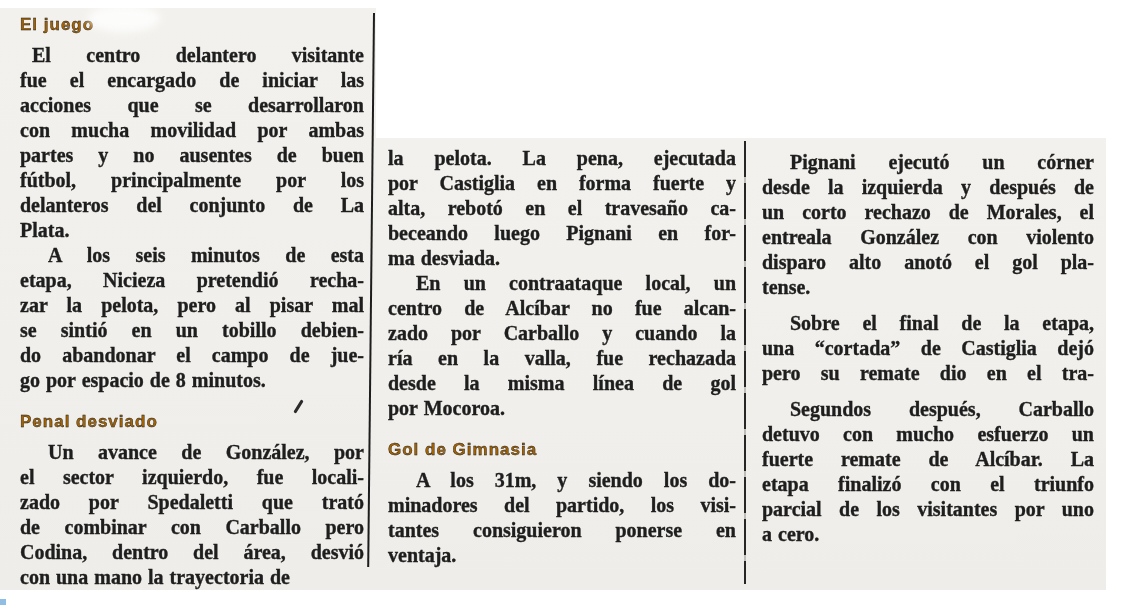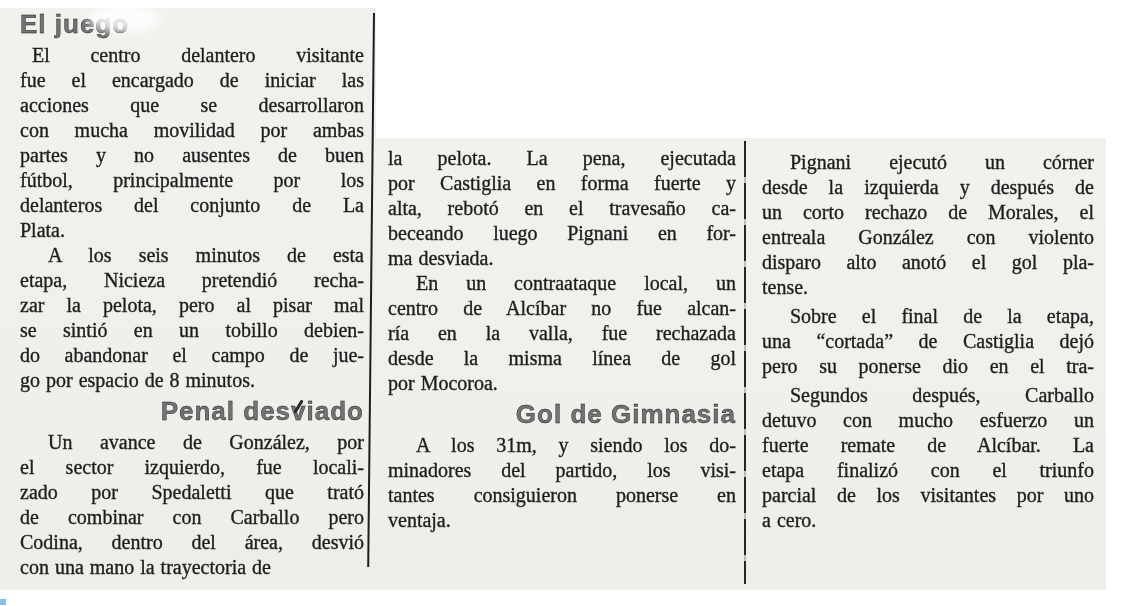--- a/index.html
+++ b/index.html
@@ -25,29 +25,30 @@
   .column{
     position:absolute;color:#1e1e1e;font-size:20px;line-height:25px;
     -webkit-text-stroke:0.35px #1e1e1e;
   }
   #column-left{left:20px;top:12px;width:344px;}
   #column-middle{left:388px;top:146px;width:348px;}
   #column-right{left:762px;top:150px;width:332px;}
 
   .heading{
     font-family:"Liberation Sans",sans-serif;font-weight:700;
-    font-size:26px;line-height:25px;letter-spacing:1px;
-    margin:0 0 6px;color:#737373;-webkit-text-stroke:0.4px #161616;
+    font-size:17px;line-height:25px;letter-spacing:1px;
+    margin:0 0 6px;color:#a16207;-webkit-text-stroke:0.4px #161616;
   }
-  .para + .heading{margin-top:6px;text-align:right;}
+  .para + .heading{margin-top:16px;}
   .para{margin:0;}
-  .para.gap{margin-top:4px;}
+  .para.gap{margin-top:11px;}
   .line{
     height:25px;text-align:justify;text-align-last:justify;
     word-spacing:1px;
+    font-weight:bold;
   }
   .line.last{text-align-last:left;}
   .line.indent{text-indent:28px;}
   .line.indent-sm{text-indent:12px;}
 
   .artifact{position:absolute;}
   #smudge{left:88px;top:5px;width:72px;height:27px;background:#ffffff;border-radius:50%;filter:blur(4px);opacity:.82;}
   #ink-mark{left:297px;top:399px;width:3px;height:15px;background:#2b2b2b;border-radius:2px;transform:rotate(32deg);}
   #blue-dot{left:0;top:599px;width:6px;height:6px;background:#8fbde4;}
 </style>
@@ -94,20 +95,21 @@
     <div class="para">
       <div class="line">la pelota. La pena, ejecutada</div>
       <div class="line">por Castiglia en forma fuerte y</div>
       <div class="line">alta, rebotó en el travesaño ca-</div>
       <div class="line">beceando luego Pignani en for-</div>
       <div class="line last">ma desviada.</div>
     </div>
     <div class="para">
       <div class="line indent">En un contraataque local, un</div>
       <div class="line">centro de Alcíbar no fue alcan-</div>
+      <div class="line">zado por Carballo y cuando la</div>
       <div class="line">ría en la valla, fue rechazada</div>
       <div class="line">desde la misma línea de gol</div>
       <div class="line last">por Mocoroa.</div>
     </div>
     <div class="heading">Gol de Gimnasia</div>
     <div class="para">
       <div class="line indent">A los 31m, y siendo los do-</div>
       <div class="line">minadores del partido, los visi-</div>
       <div class="line">tantes consiguieron ponerse en</div>
       <div class="line last">ventaja.</div>
@@ -118,21 +120,21 @@
       <div class="line indent">Pignani ejecutó un córner</div>
       <div class="line">desde la izquierda y después de</div>
       <div class="line">un corto rechazo de Morales, el</div>
       <div class="line">entreala González con violento</div>
       <div class="line">disparo alto anotó el gol pla-</div>
       <div class="line last">tense.</div>
     </div>
     <div class="para gap">
       <div class="line indent">Sobre el final de la etapa,</div>
       <div class="line">una “cortada” de Castiglia dejó</div>
-      <div class="line">pero su ponerse dio en el tra-</div>
+      <div class="line">pero su remate dio en el tra-</div>
     </div>
     <div class="para gap">
       <div class="line indent">Segundos después, Carballo</div>
       <div class="line">detuvo con mucho esfuerzo un</div>
       <div class="line">fuerte remate de Alcíbar. La</div>
       <div class="line">etapa finalizó con el triunfo</div>
       <div class="line">parcial de los visitantes por uno</div>
       <div class="line last">a cero.</div>
     </div>
   </div>

